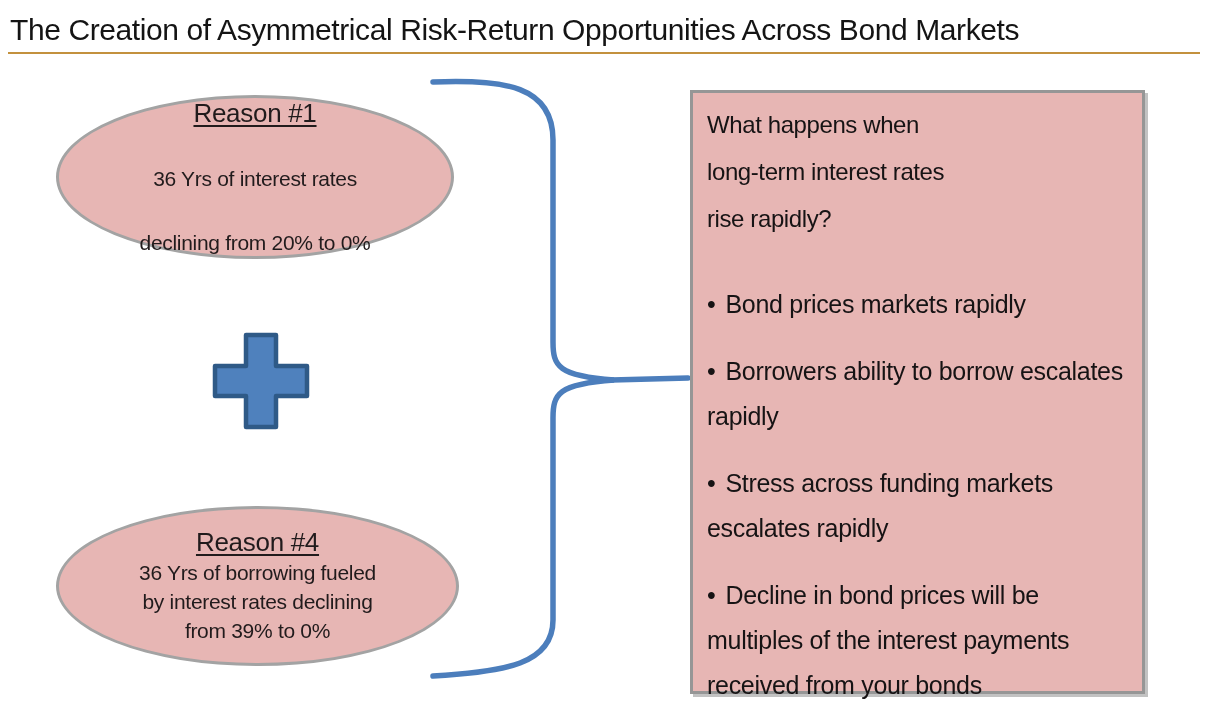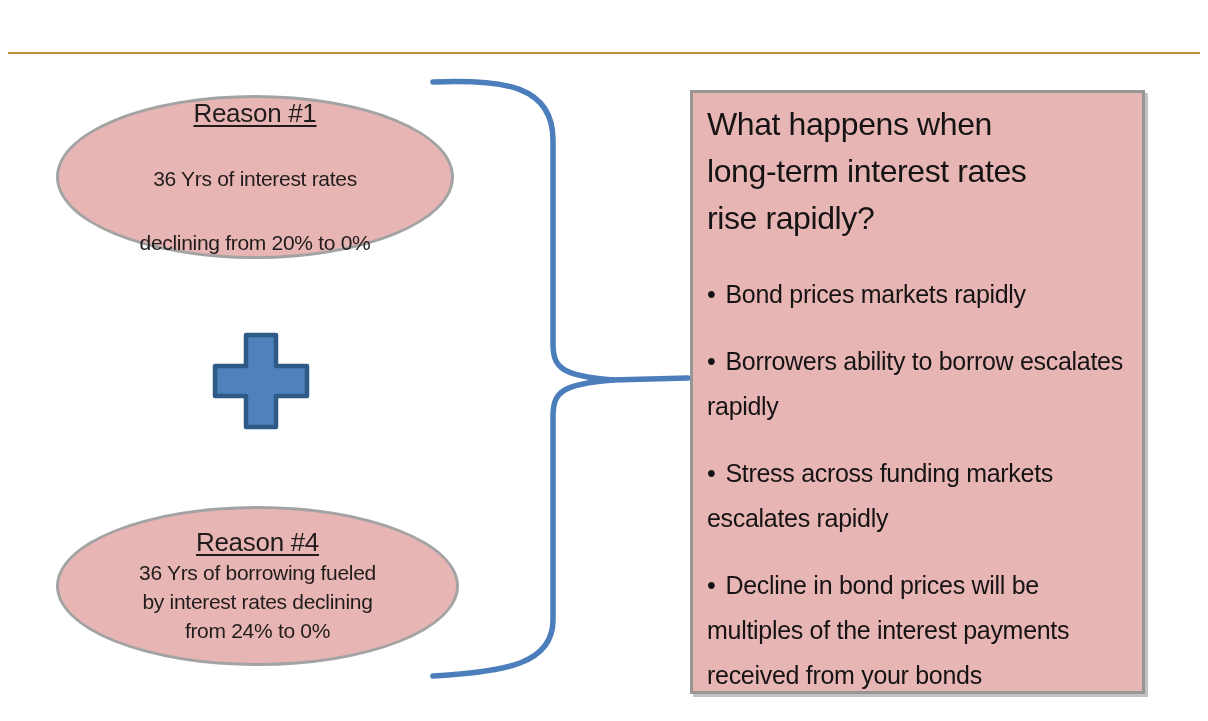--- a/index.html
+++ b/index.html
@@ -58,48 +58,49 @@
   .plus-shape{fill:var(--blue_plus_fill);stroke:var(--blue_plus_border);stroke-width:4.5;stroke-linejoin:round;}
 
   
   .result-box{
     position:absolute;left:690px;top:90px;width:455px;height:604px;
     background:var(--pink_fill);
     border:3px solid var(--box_border);
     box-shadow:3px 3px 0 #c2c2c2;
     padding:8px 14px 0 14px;
   }
-  .box-heading{font-size:32px;line-height:47px;letter-spacing:-0.4px;margin-bottom:30px;color:#161314;}
+  .box-heading{font-size:24px;line-height:47px;letter-spacing:-0.4px;margin-bottom:40px;color:#161314;}
   .bullet{font-size:25px;line-height:45px;letter-spacing:-0.3px;margin-bottom:22px;color:#161314;}
   .bullet .marker{margin-right:10px;}
 </style>
 </head>
 <body>
 
 <div class="slide">
 
+  <h1 class="page-title">The Creation of Asymmetrical Risk-Return Opportunities Across Bond Markets</h1>
   <div class="title-rule"></div>
 
   <svg class="overlay" viewBox="0 0 1208 721" xmlns="http://www.w3.org/2000/svg">
     <path class="brace-path" d="M 433 82 C 505 79 553 86 553 140 L 553 342 C 553 366 558 376 614 380 C 558 384 553 394 553 418 L 553 620 C 553 664 505 672 433 676"></path>
     <path class="connector-path" d="M 612 380 L 688 378"></path>
     <polygon class="plus-shape" points="246,335 276,335 276,366 307,366 307,396 276,396 276,427 246,427 246,396 215,396 215,366 246,366"></polygon>
   </svg>
 
   <div class="ellipse ellipse-1">
     <div class="ellipse-heading">Reason #1</div>
     <div class="ellipse-line">36 Yrs of interest rates</div>
     <div class="ellipse-line">declining from 20% to 0%</div>
   </div>
 
   <div class="ellipse ellipse-2">
     <div class="ellipse-heading">Reason #4</div>
     <div class="ellipse-line">36 Yrs of borrowing fueled</div>
     <div class="ellipse-line">by interest rates declining</div>
-    <div class="ellipse-line">from 24% to 0%</div>
+    <div class="ellipse-line">from 39% to 0%</div>
   </div>
 
   <div class="result-box">
     <div class="box-heading">
       <div>What happens when</div>
       <div>long-term interest rates</div>
       <div>rise rapidly?</div>
     </div>
     <div class="bullet"><span class="marker">•</span><span>Bond prices markets rapidly</span></div>
     <div class="bullet"><span class="marker">•</span><span>Borrowers ability to borrow escalates rapidly</span></div>

